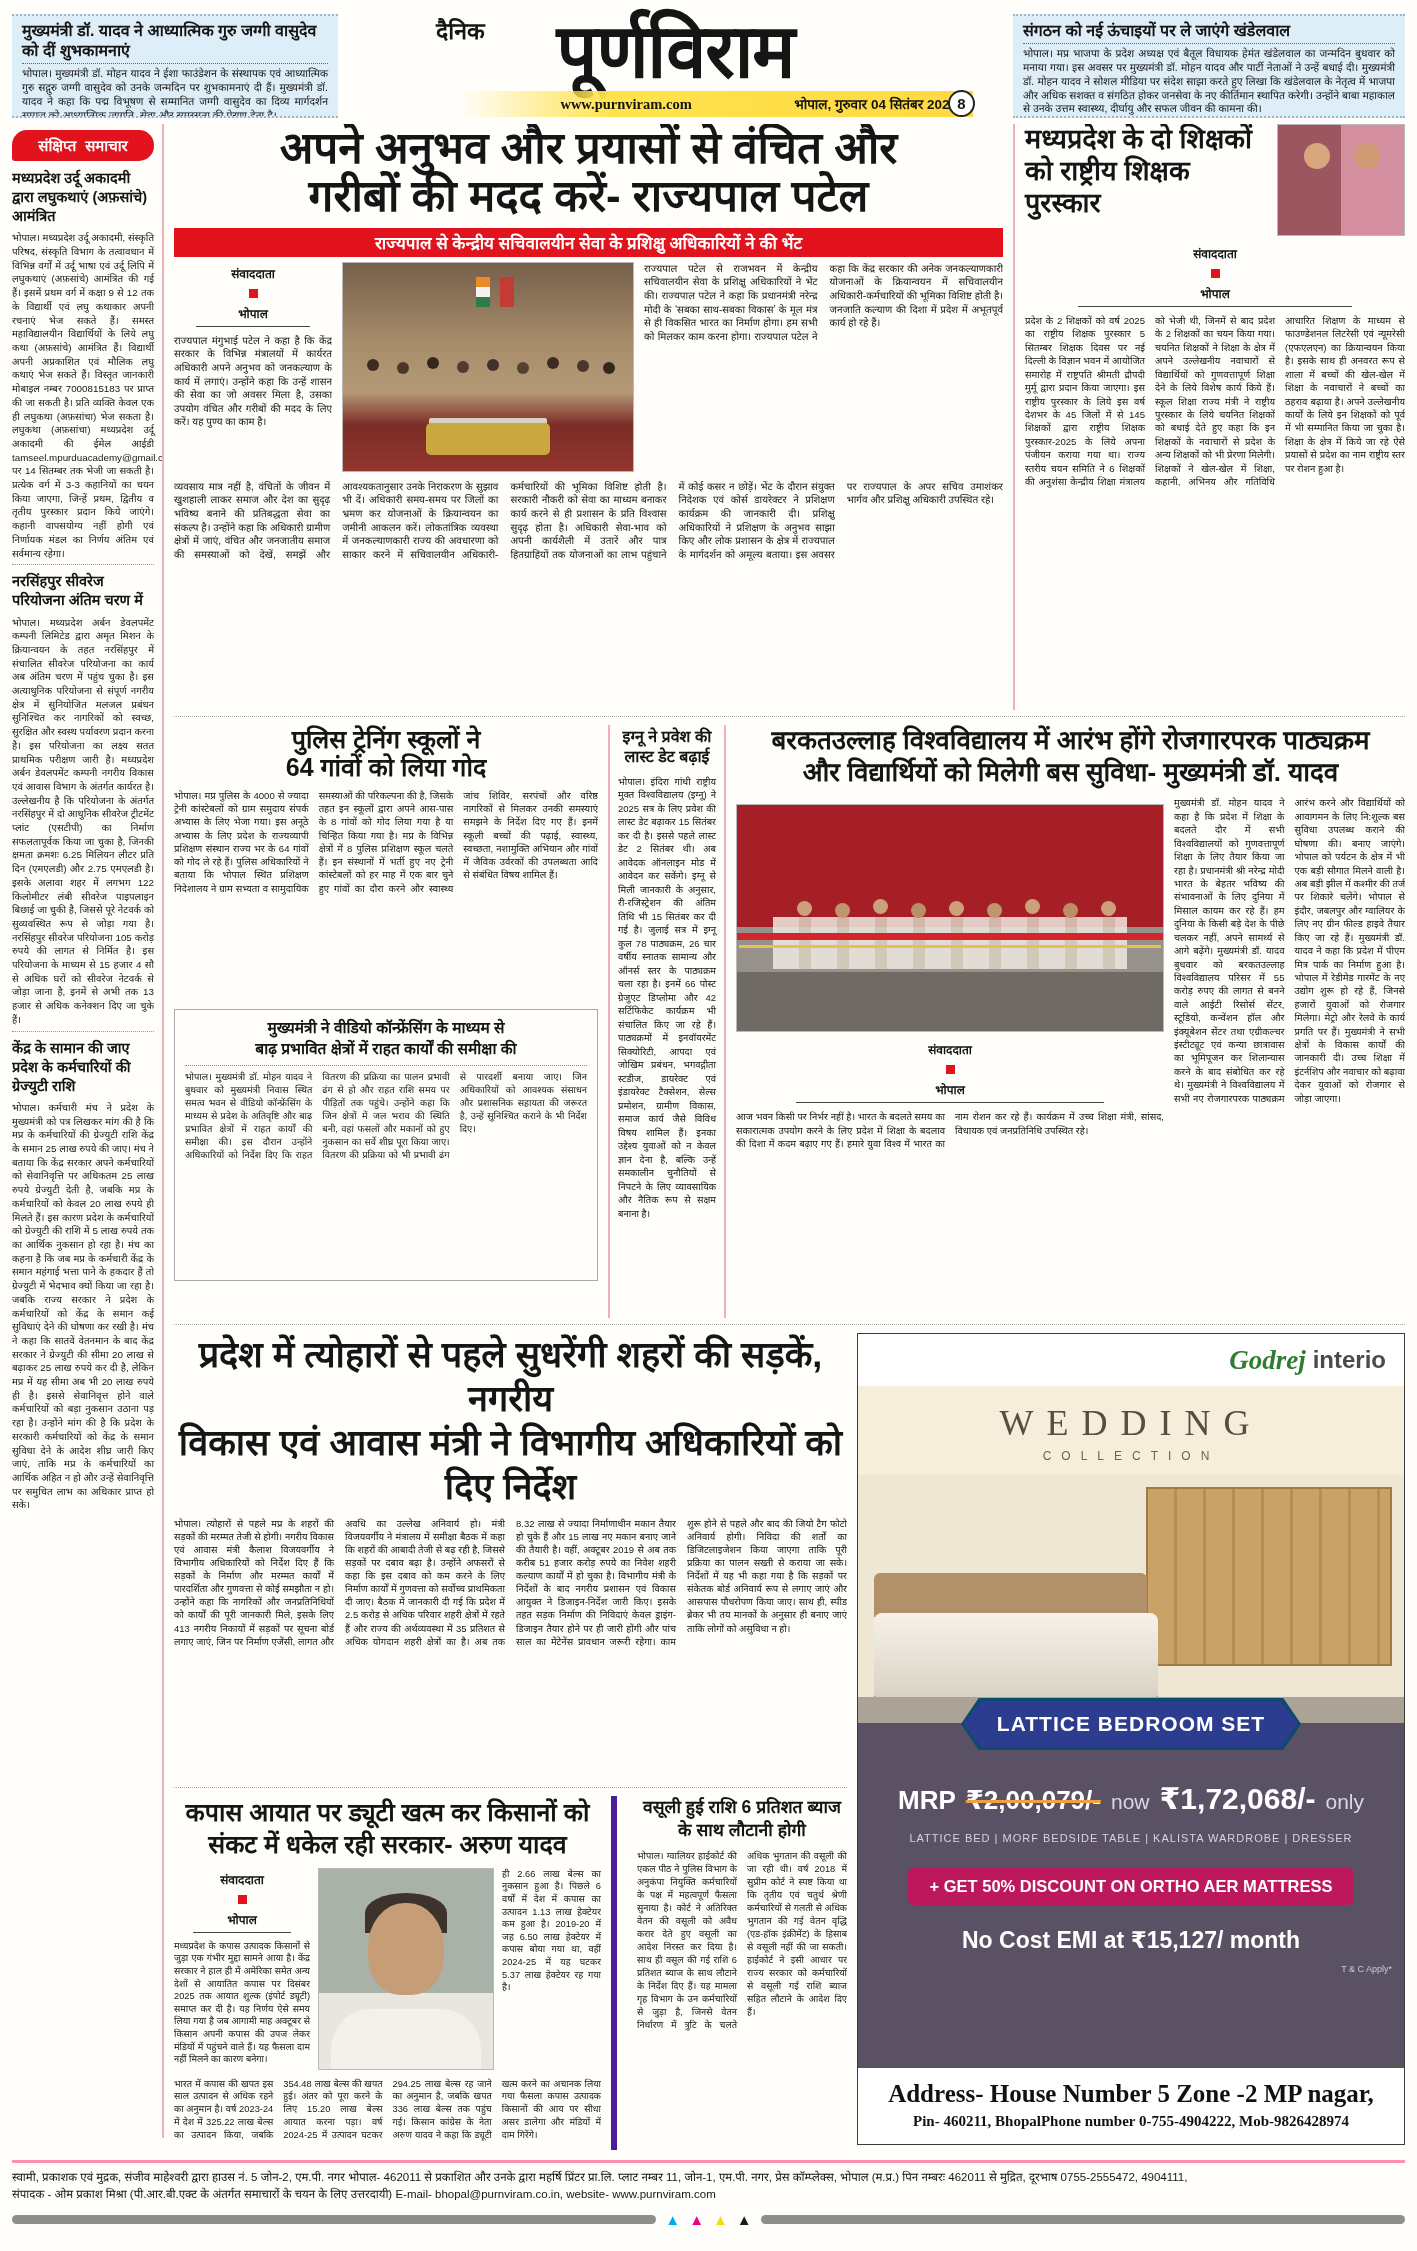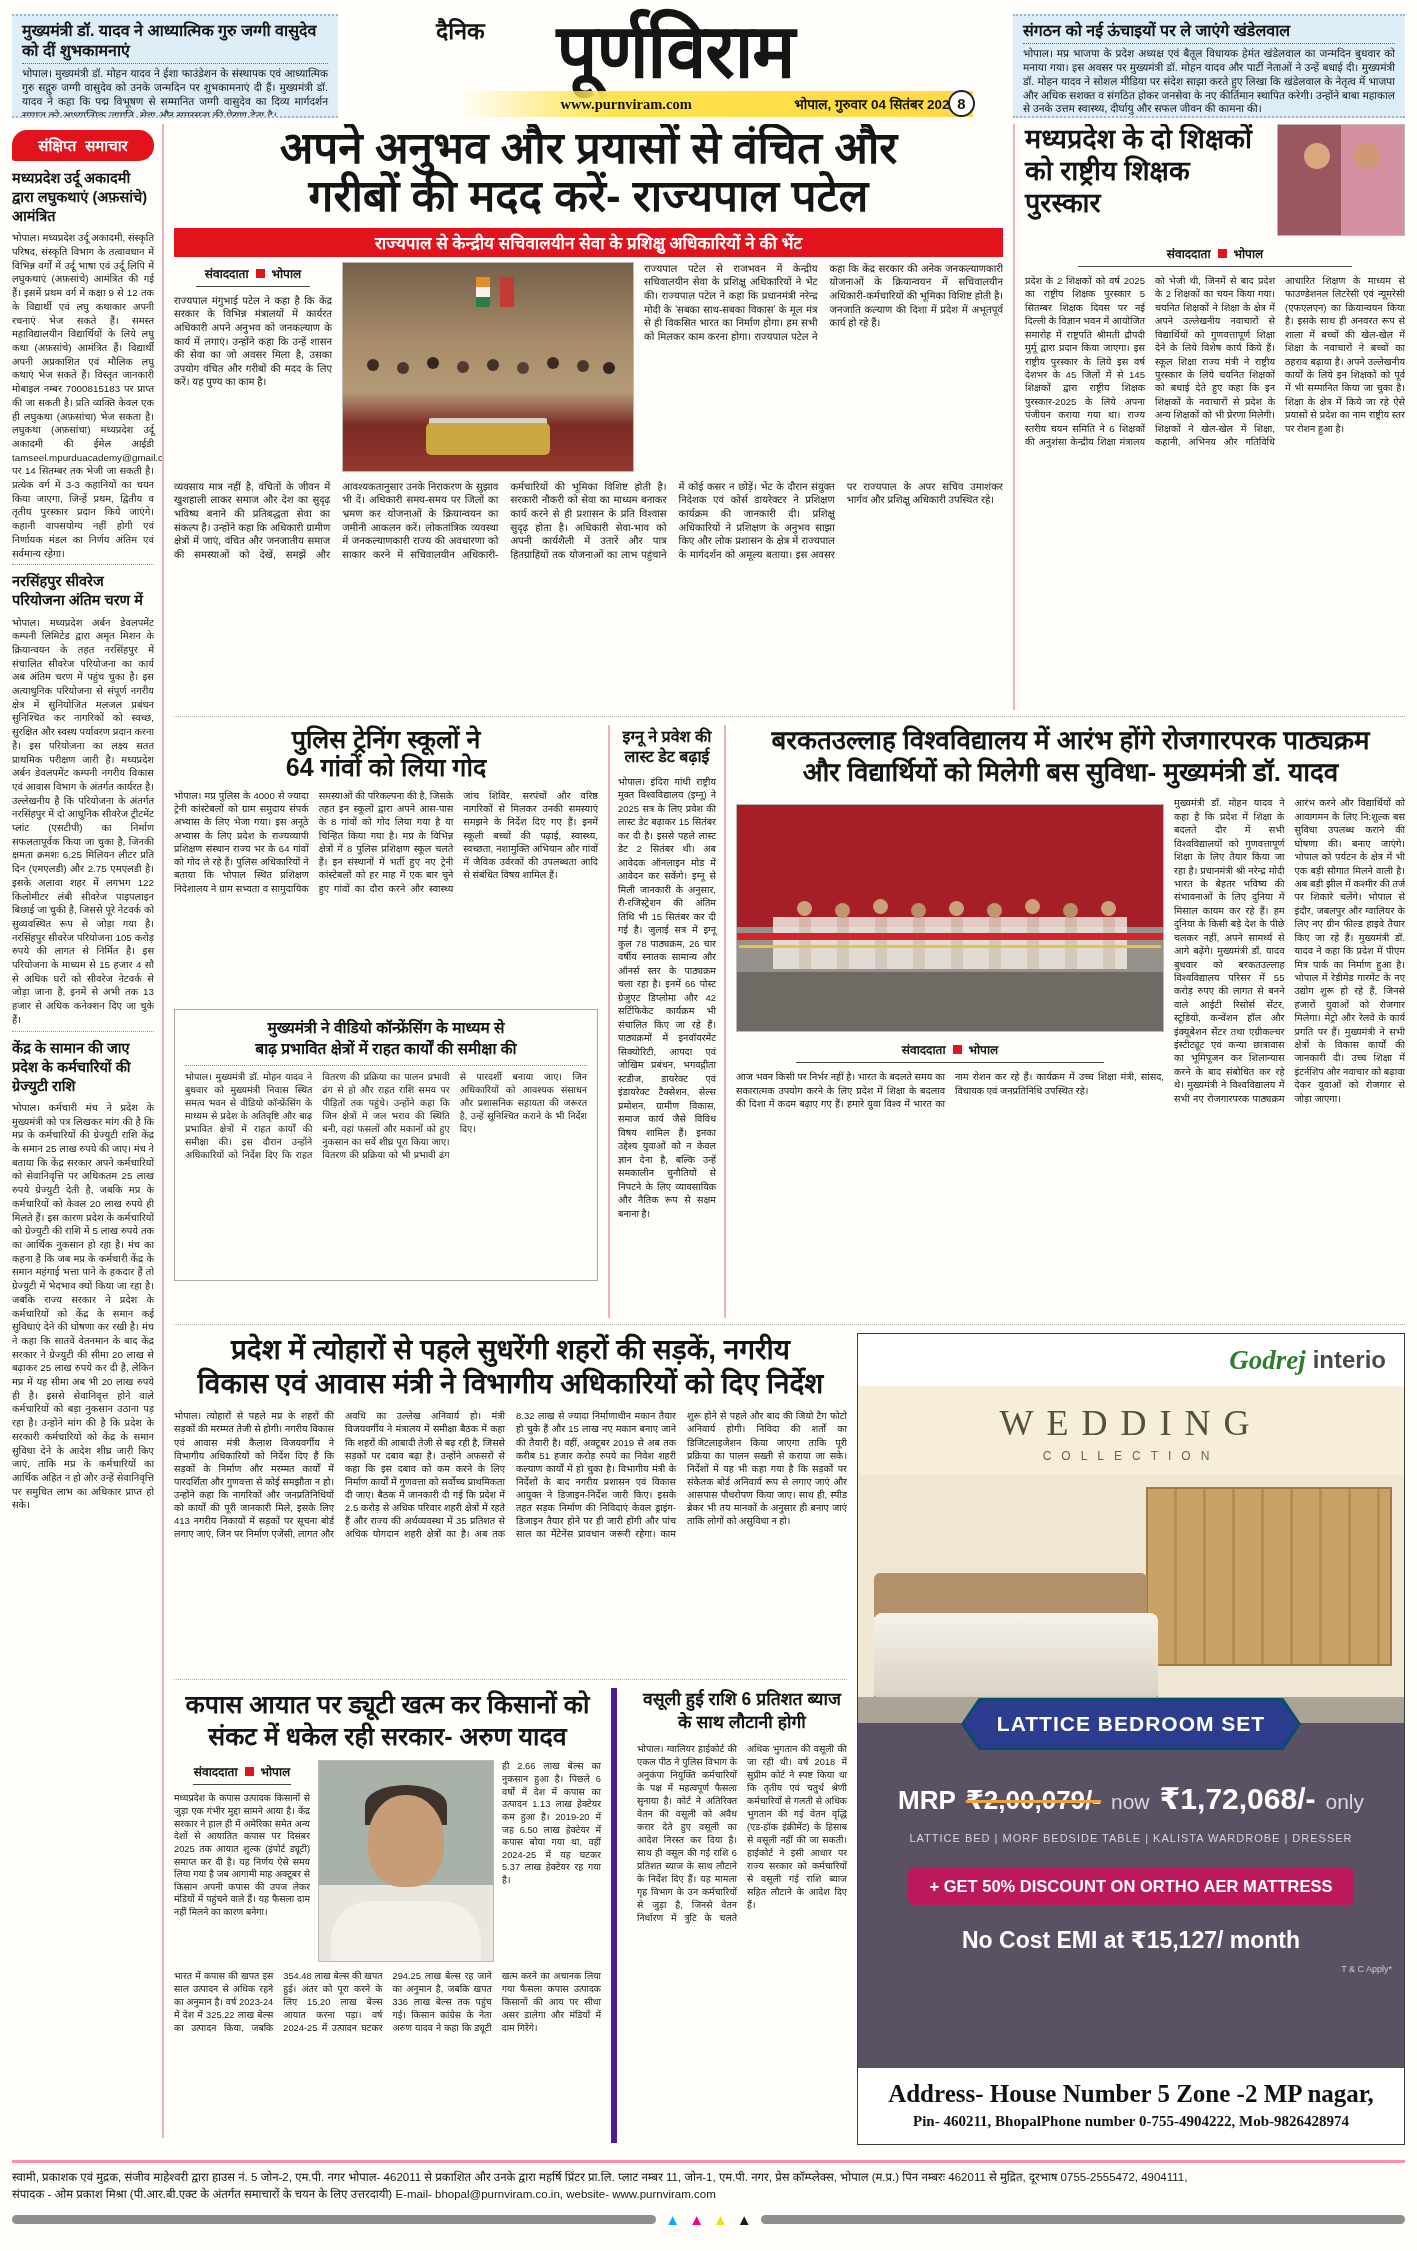--- a/index.html
+++ b/index.html
@@ -26,21 +26,21 @@
   .brief { border-bottom:1px dotted #999; margin-bottom:7px; padding-bottom:4px; }
   .brief:last-child { border-bottom:none; }
   .brief h3 { font-size:14.5px; line-height:1.32; margin:4px 0 5px; font-weight:800; }
   .brief p { font-size:9.8px; text-align:justify; line-height:1.4; }
   .content { flex:1; min-width:0; }
 
   
   .row-a { display:grid; grid-template-columns:1fr 392px; gap:10px; height:586px; overflow:hidden; }
   .gov h1 { font-size:44px; font-weight:900; text-align:center; line-height:1.1; }
   .red-strip { background:#e3131e; color:#fff; font-weight:800; font-size:17px; text-align:center; padding:3px 0; margin:7px 0 5px; }
-  .byline { display:flex; align-items:center; justify-content:center; gap:7px; font-weight:700; font-size:12px; padding:3px 0 4px; border-bottom:1.5px solid #444; width:72%; margin:0 auto 7px; }
+  .byline { display:flex; align-items:center; justify-content:center; gap:7px; font-weight:700; font-size:12px; padding:3px 0 4px; border-bottom:1.5px solid #444; width:72%; margin:0 auto 7px;flex-direction:column; }
   .sq { width:9px; height:9px; background:#e3131e; display:inline-block; }
   .gov-mid { display:grid; grid-template-columns:158px 292px 1fr; gap:10px; height:210px; margin-bottom:8px; }
   .jtext { font-size:10px; text-align:justify; line-height:1.36; overflow:hidden; }
   .cols2 { column-count:2; column-gap:12px; }
   .gov-bottom { column-count:5; column-gap:12px; font-size:10px; text-align:justify; line-height:1.36; height:248px; overflow:hidden; }
 
   .teacher { border-left:2px solid #efb0b8; padding-left:10px; overflow:hidden; }
   .teacher-top { display:flex; gap:8px; margin-bottom:6px; }
   .teacher h2 { flex:1; font-size:27px; font-weight:800; line-height:1.18; }
   .teacher-body { column-count:3; column-gap:10px; font-size:9.6px; text-align:justify; line-height:1.4; height:408px; overflow:hidden; }
@@ -57,21 +57,21 @@
   .ignou .body { font-size:9.5px; text-align:justify; line-height:1.42; }
   .barkat { overflow:hidden; }
   .barkat h2 { font-size:26px; font-weight:800; text-align:center; line-height:1.22; margin-bottom:8px; }
   .barkat-grid { display:grid; grid-template-columns:428px 1fr; gap:10px; }
   .red-box { background:#e3131e; color:#fff; font-weight:800; font-size:16.5px; text-align:center; padding:12px 16px; line-height:1.42; }
   .barkat-right { column-count:2; column-gap:10px; font-size:9.6px; text-align:justify; line-height:1.4; height:478px; overflow:hidden; }
   .barkat-bottom { font-size:9.6px; text-align:justify; line-height:1.38; margin-top:5px; height:74px; overflow:hidden; column-count:2; column-gap:10px; }
 
   
   .row-c { display:grid; grid-template-columns:1fr 548px; gap:10px; margin-top:6px; border-top:1px dotted #aaa; padding-top:8px; height:826px; overflow:hidden; }
-  .roads h2 { font-size:28px; font-weight:800; text-align:center; line-height:1.22; margin-bottom:8px; }
+  .roads h2 { font-size:36px; font-weight:800; text-align:center; line-height:1.22; margin-bottom:8px; }
   .roads-body { column-count:4; column-gap:11px; font-size:9.5px; text-align:justify; line-height:1.38; height:262px; overflow:hidden; }
   .bottom-left { display:grid; grid-template-columns:1fr 236px; gap:10px; margin-top:8px; border-top:1px dotted #aaa; padding-top:8px; }
   .cotton h2 { font-size:25px; font-weight:800; text-align:center; line-height:1.28; margin-bottom:8px; }
   .cotton-mid { display:grid; grid-template-columns:136px 176px 1fr; gap:8px; height:202px; }
   .cotton-bottom { column-count:4; column-gap:10px; font-size:9.3px; text-align:justify; line-height:1.38; margin-top:8px; height:158px; overflow:hidden; }
   .recovery { border-left:6px solid #4c1d95; padding-left:20px; overflow:hidden; }
   .recovery h3 { font-size:17.5px; font-weight:800; text-align:center; line-height:1.32; margin-bottom:8px; }
   .recovery-body { column-count:2; column-gap:10px; font-size:9.3px; text-align:justify; line-height:1.4; height:400px; overflow:hidden; }
 
   

